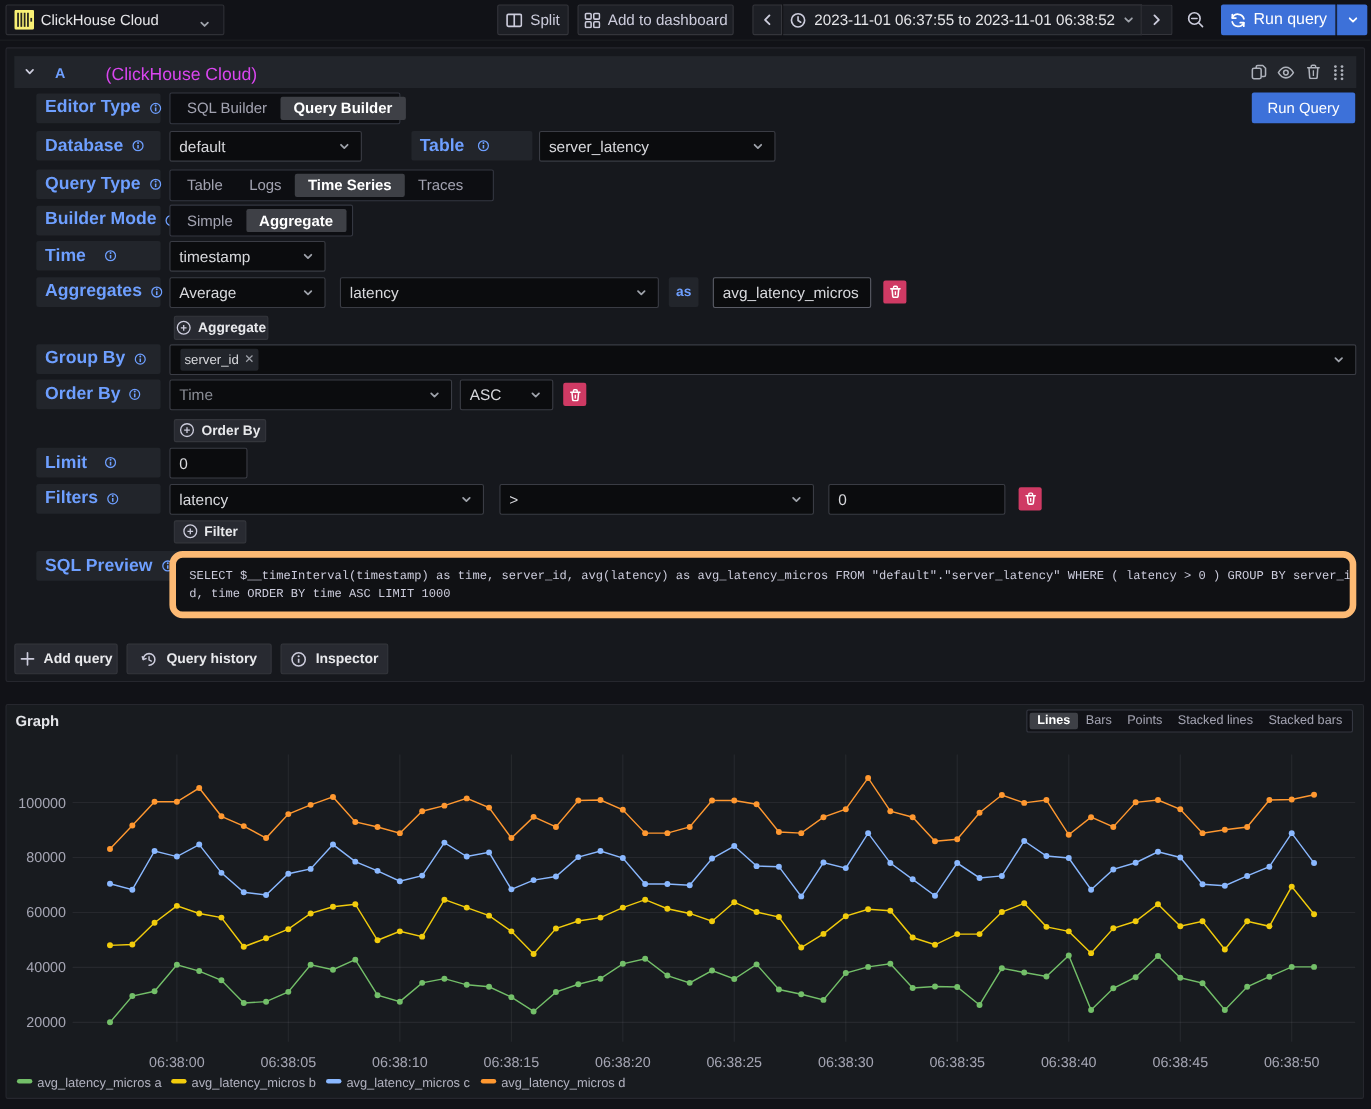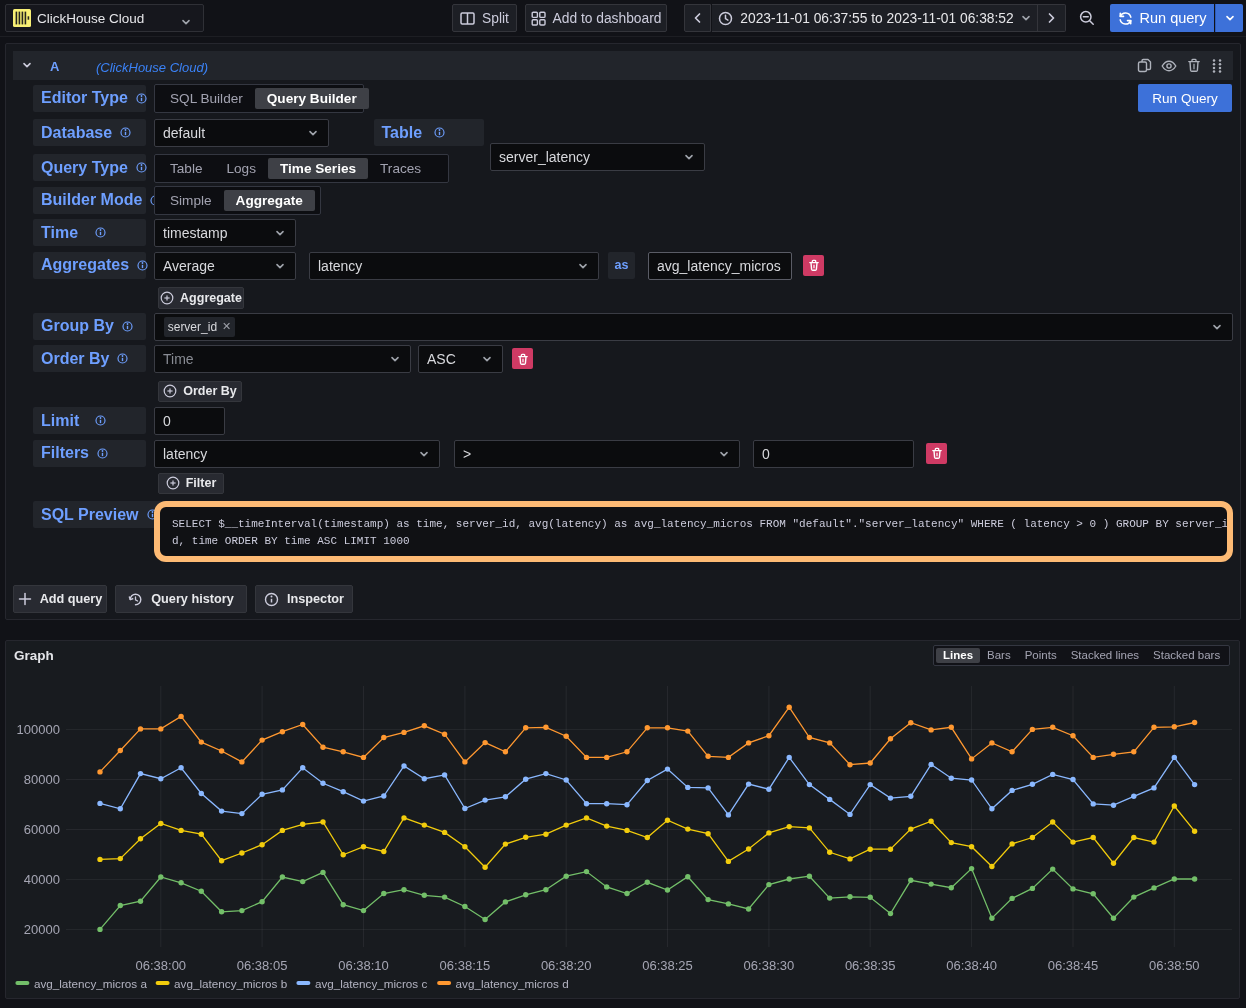--- a/index.html
+++ b/index.html
@@ -91,21 +91,21 @@
     </svg>
   </div>
 <div class="a " style="left:5px;top:43px;width:1236px;height:577px;background:#16181d;border:1px solid #26272e;border-radius:2px"></div>
 <div class="a " style="left:13px;top:51px;width:1220px;height:29px;background:#22252b"></div>
 <div class="a row" style="left:22px;top:60px">
     <svg width="10" height="10" viewBox="0 0 10 10" style="">
       <path d="M2 3.6 L5.0 6.6 L8 3.6" fill="none" stroke="#ccccdc" stroke-width="1.6" stroke-linecap="round" stroke-linejoin="round"></path>
     </svg>
   </div>
 <div class="a" style="left:50px;top:59px;color:#6e9fff;font-size:13px;font-weight:700">A</div>
-<div class="a" style="left:96px;top:60px;color:#3b82f6;font-size:13px;font-style:italic">(ClickHouse Cloud)</div>
+<div class="a" style="left:96px;top:60px;color:#d946ef;font-size:16px;">(ClickHouse Cloud)</div>
 <div class="a row" style="left:1137px;top:58px">
     <svg width="15" height="15" viewBox="0 0 15 15" style="">
       <rect x="1.5" y="4" width="8" height="9.5" rx="1.5" fill="none" stroke="#aeb2bb" stroke-width="1.4"></rect>
       <path d="M5 4 V2.8 A1.3 1.3 0 0 1 6.3 1.5 H11 L13.5 4 V10.2 A1.3 1.3 0 0 1 12.2 11.5 H9.5" fill="none" stroke="#aeb2bb" stroke-width="1.4" stroke-linejoin="round"></path>
     </svg>
   </div>
 <div class="a row" style="left:1161px;top:58px">
     <svg width="16" height="16" viewBox="0 0 16 16" style="">
       <path d="M1.2 8 C3.2 4.6 5.4 3.2 8 3.2 C10.6 3.2 12.8 4.6 14.8 8 C12.8 11.4 10.6 12.8 8 12.8 C5.4 12.8 3.2 11.4 1.2 8 Z" fill="none" stroke="#aeb2bb" stroke-width="1.4"></path>
       <circle cx="8" cy="8" r="2.1" fill="none" stroke="#aeb2bb" stroke-width="1.4"></circle>
@@ -167,21 +167,21 @@
 <div class="a lbl" style="left:373.5px;top:119px;width:110px;height:27px;">
     <span>Table</span>
     <span class="ic">
       <svg width="11" height="11" viewBox="0 0 11 11" style="">
         <circle cx="5.5" cy="5.5" r="4.5" fill="none" stroke="#6e9fff" stroke-width="1.15"></circle>
         <line x1="5.5" y1="4.8" x2="5.5" y2="8.1" stroke="#6e9fff" stroke-width="1.4"></line>
         <circle cx="5.5" cy="3.0" r="0.9" fill="#6e9fff"></circle>
       </svg>
     </span>
   </div>
-<div class="a sel" style="left:490px;top:119px;width:215px;height:28px;margin-top:24px;">
+<div class="a sel" style="left:490px;top:119px;width:215px;height:28px;">
     <span class="tx">server_latency</span>
     <span class="ch">
       <svg width="10" height="10" viewBox="0 0 10 10" style="">
         <path d="M2 3.6 L5.0 6.6 L8 3.6" fill="none" stroke="#9fa3ab" stroke-width="1.6" stroke-linecap="round" stroke-linejoin="round"></path>
       </svg>
     </span>
   </div>
 <div class="a lbl" style="left:33px;top:154px;width:112.5px;height:27px;">
     <span>Query Type</span>
     <span class="ic">

